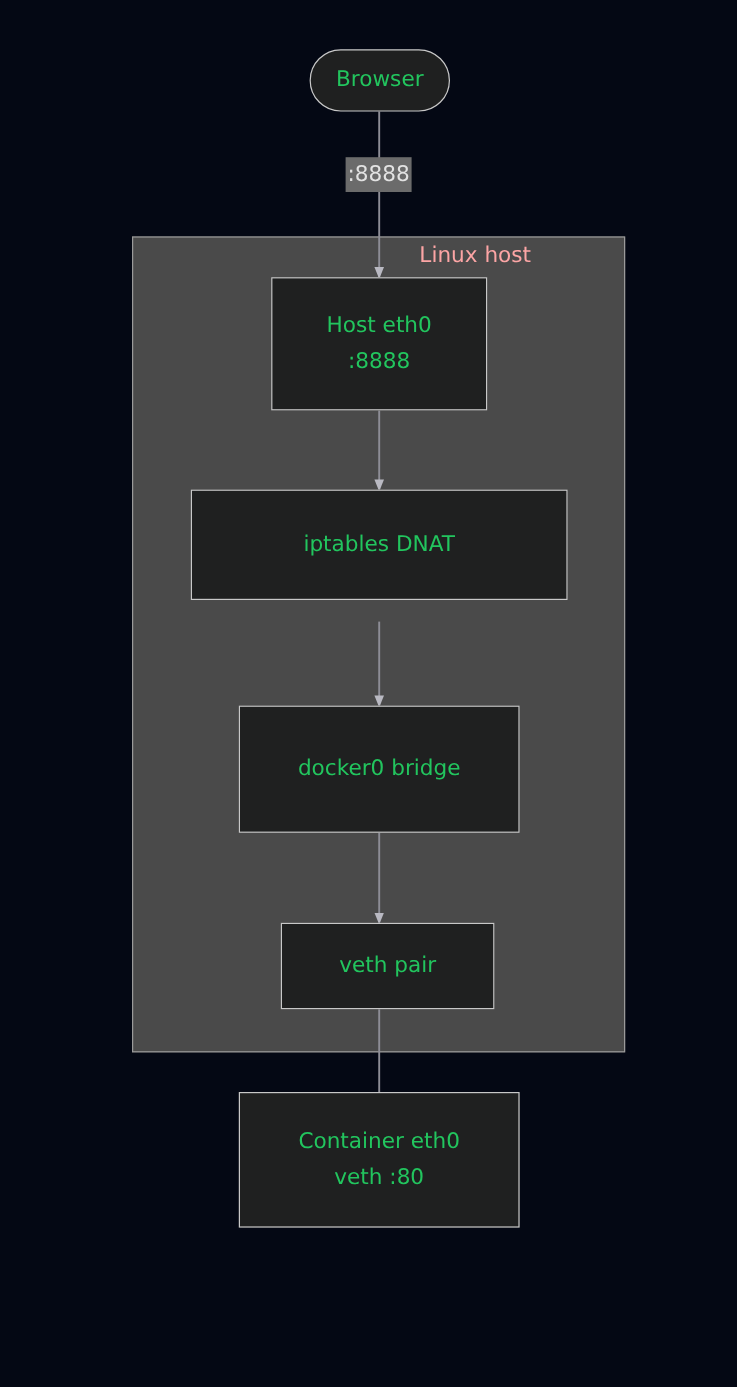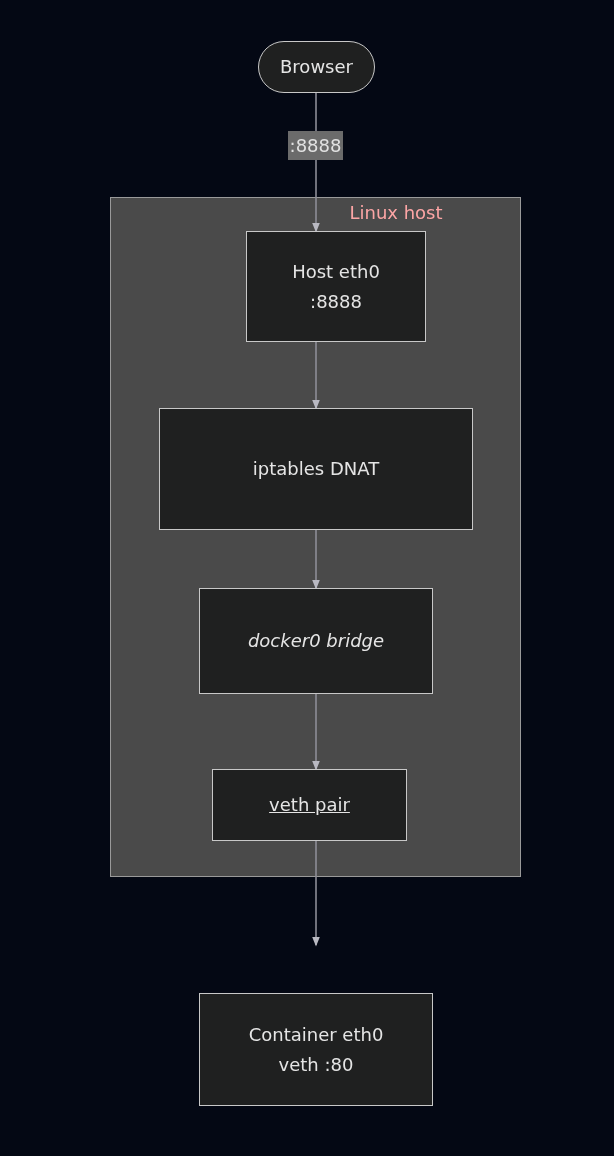--- a/index.html
+++ b/index.html
@@ -56,40 +56,40 @@
     white-space: nowrap;
     margin-left: 44px;
   }
 
   
   .node {
     position: absolute;
     box-sizing: border-box;
     background: #1f2020;
     border: 1px solid #c8c8c8;
-    color: #e5e5e5;
+    color: #22c55e;
     display: flex;
     flex-direction: column;
     align-items: center;
     justify-content: center;
     font-size: 18px;
     line-height: 30px;
     text-align: center;
     white-space: nowrap;
   }
   .node.stadium {
     border-radius: 999px;
   }
 
   .n-browser   { left: 258px; top: 41px;  width: 117px; height: 52px;  }
-  .n-hosteth0  { left: 226px; top: 231px; width: 180px; height: 111px; margin-left: 20px; }
-  .n-iptables  { left: 159px; top: 408px; width: 314px; height: 122px; }
-  .n-docker0   { left: 199px; top: 588px; width: 234px; height: 106px; font-style: italic; }
-  .n-veth      { left: 212px; top: 769px; width: 195px; height: 72px; text-decoration: underline;  }
-  .n-container { left: 199px; top: 993px; width: 234px; height: 113px; }
+  .n-hosteth0  { left: 226px; top: 231px; width: 180px; height: 111px; }
+  .n-iptables  { left: 159px; top: 408px; width: 314px; height: 92px; }
+  .n-docker0   { left: 199px; top: 588px; width: 234px; height: 106px; }
+  .n-veth      { left: 234px; top: 769px; width: 178px; height: 72px;  }
+  .n-container { left: 199px; top: 910px; width: 234px; height: 113px; }
 
   .node .line { display: block; }
 
   
   .edge-label {
     position: absolute;
     left: 288px;
     top: 131px;
     width: 55px;
     height: 29px;

